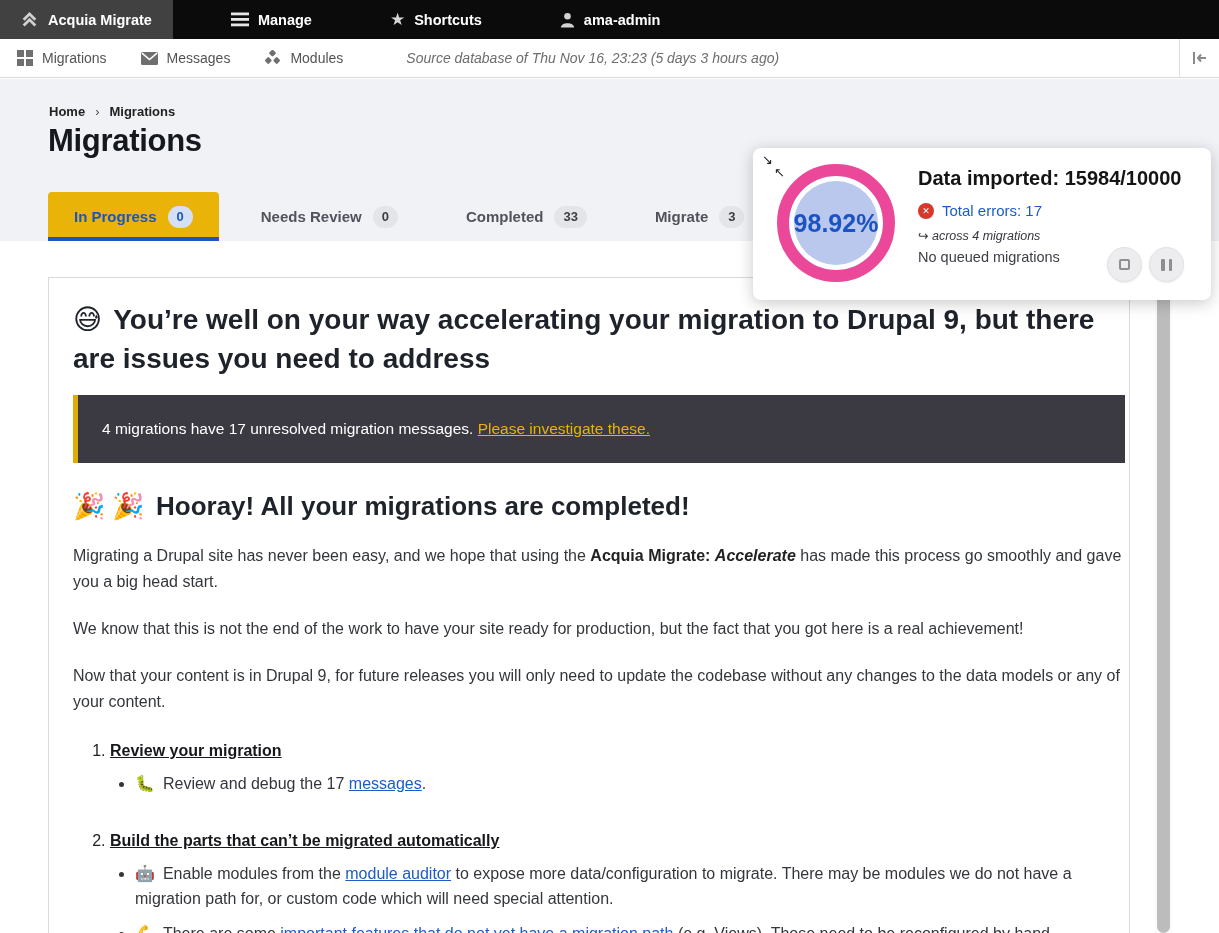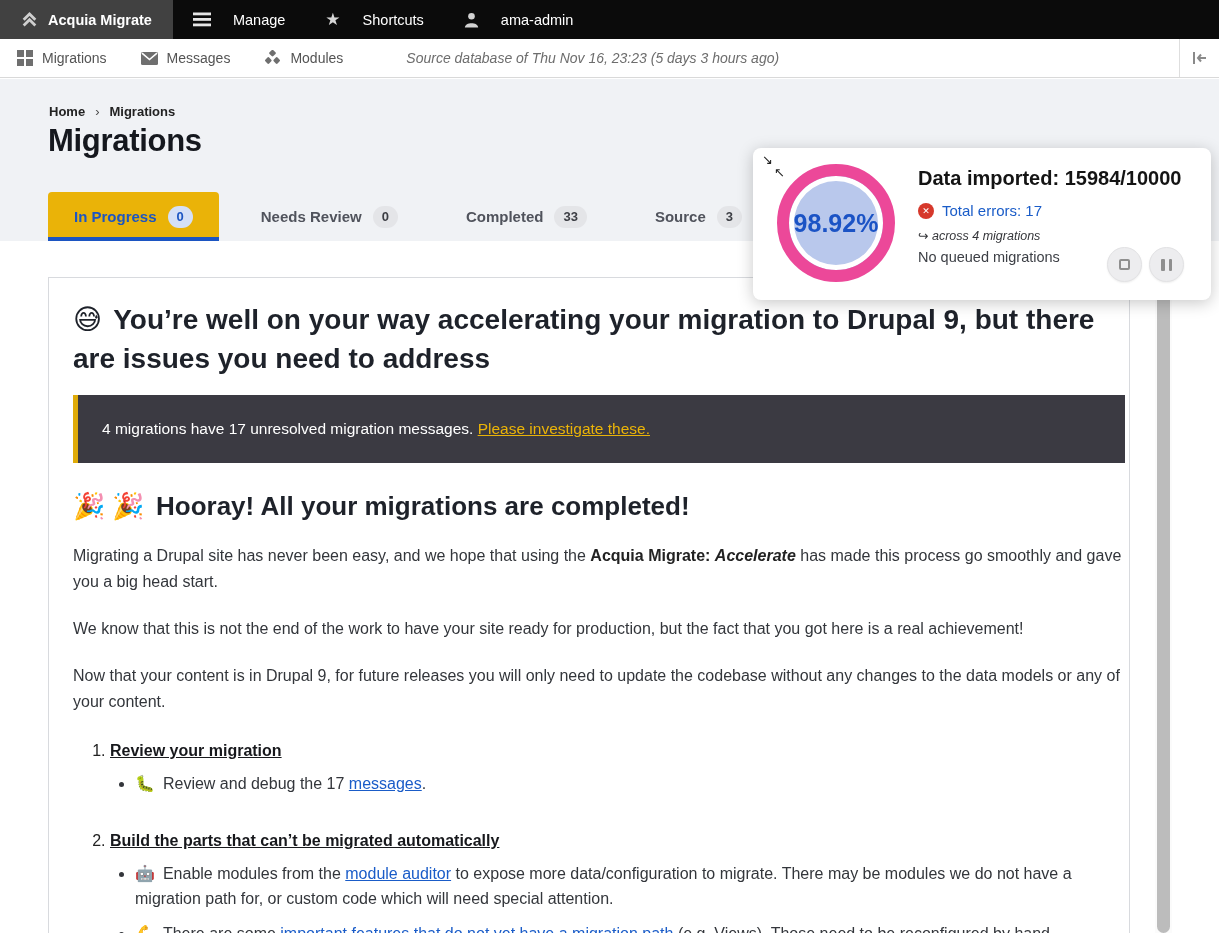--- a/index.html
+++ b/index.html
@@ -8,22 +8,22 @@
     width:1219px; height:933px; position:relative; overflow:hidden;
     background:#ffffff; font-family:"Liberation Sans","DejaVu Sans",sans-serif;
   }
   a { cursor:pointer; }
 
   
   .admin-bar { position:absolute; top:0; left:0; right:0; height:39px; background:#0b0b0b;
     display:flex; align-items:stretch; color:#fff; z-index:60; }
   .brand { display:flex; align-items:center; gap:10px; background:#414141; padding:0 21px;
     font-weight:700; font-size:14.5px; cursor:pointer; }
-  .admin-item { display:flex; align-items:center; gap:22px; padding:0 20px; font-weight:400;
-    font-size:14.5px; cursor:pointer; }
+  .admin-item { display:flex; align-items:center; gap:9px; padding:0 20px; font-weight:700;
+    font-size:14.5px; cursor:pointer;margin-left:38px; }
   .star-glyph { color:#d6d6d6; font-size:17px; line-height:1; }
 
   
   .toolbar { position:absolute; top:39px; left:0; right:0; height:39px; background:#fff;
     border-bottom:1px solid #d9d9d9; display:flex; align-items:center; z-index:55; }
   .tb-item { display:flex; align-items:center; gap:9px; padding:0 17px; color:#545454;
     font-size:14px; cursor:pointer; }
   .source-note { font-style:italic; color:#6d6d6d; font-size:14px; margin-left:46px; }
   .tb-right { margin-left:auto; height:100%; width:40px; border-left:1px solid #dedede;
     display:flex; align-items:center; justify-content:center; cursor:pointer; }
@@ -178,21 +178,21 @@
     </div>
     <div class="tab">
       <span>Needs Review</span>
       <span class="badge">0</span>
     </div>
     <div class="tab">
       <span>Completed</span>
       <span class="badge">33</span>
     </div>
     <div class="tab">
-      <span>Source</span>
+      <span>Migrate</span>
       <span class="badge">3</span>
     </div>
   </div>
 </div>
 
 <div class="content-bg"></div>
 <div class="scroll-track">
   <div class="scroll-thumb"></div>
 </div>
 

